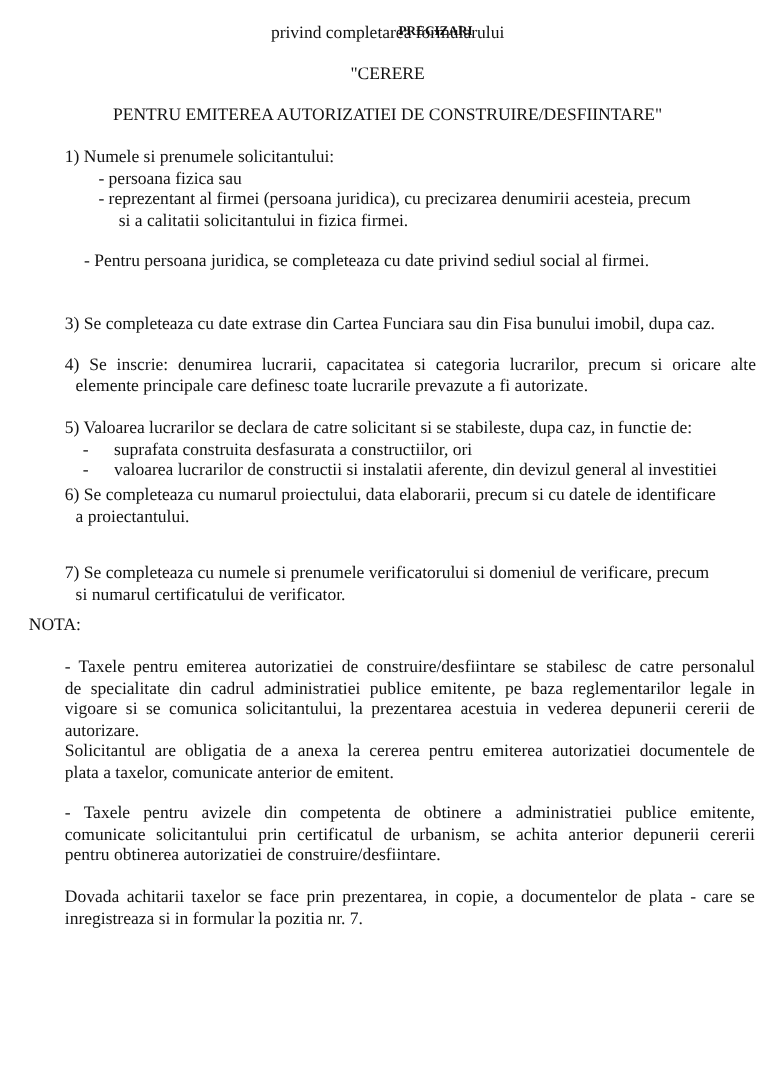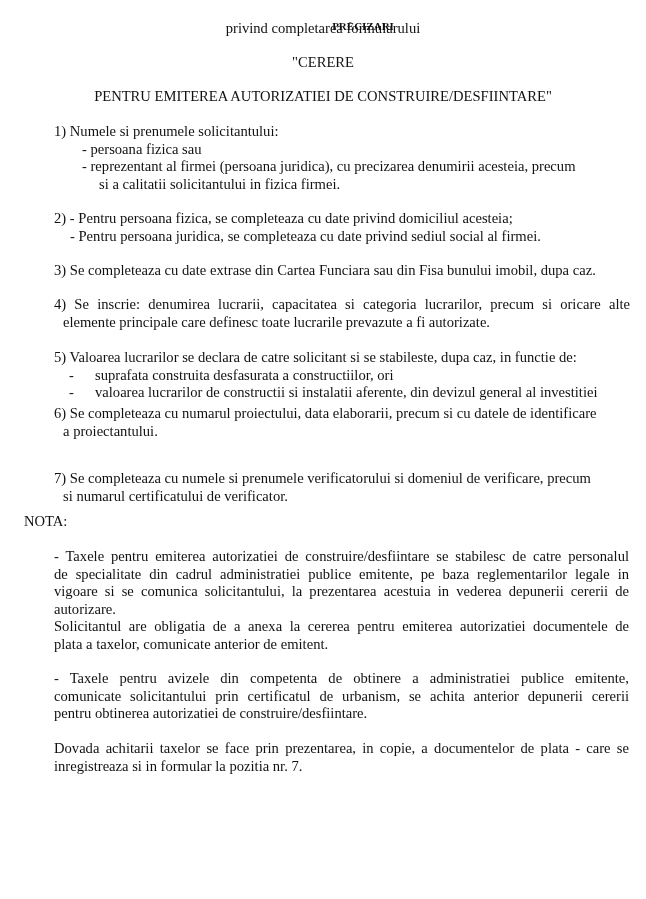--- a/index.html
+++ b/index.html
@@ -32,21 +32,20 @@
 <div class="abs center cerere2">PENTRU EMITEREA AUTORIZATIEI DE CONSTRUIRE/DESFIINTARE"</div>
 
 <div class="abs item" style="top:123px;">
   <span class="line">1) Numele si prenumele solicitantului:</span>
   <span class="line" style="padding-left:28px;">- persoana fizica sau</span>
   <span class="line" style="padding-left:28px;">- reprezentant al firmei (persoana juridica), cu precizarea denumirii acesteia, precum</span>
   <span class="line" style="padding-left:45px;">si a calitatii solicitantului in fizica firmei.</span>
 </div>
 
 <div class="abs item" style="top:210px;">
-  <span class="line">2) -  Pentru persoana fizica, se completeaza cu date privind domiciliul acesteia;</span>
   <span class="line" style="padding-left:16px;">- Pentru persoana juridica, se completeaza cu date privind sediul social al firmei.</span>
 </div>
 
 <div class="abs item" style="top:262px;">
   <span class="line">3) Se completeaza cu date extrase din Cartea Funciara sau din Fisa bunului imobil, dupa caz.</span>
 </div>
 
 <div class="abs item" style="top:296px;">
   <span class="line" style="text-align:justify;text-align-last:justify;width:576px;white-space:normal;">4) Se inscrie: denumirea lucrarii, capacitatea si categoria lucrarilor, precum si oricare alte</span>
   <span class="line" style="padding-left:9px;">elemente principale care definesc toate lucrarile prevazute a fi autorizate.</span>

